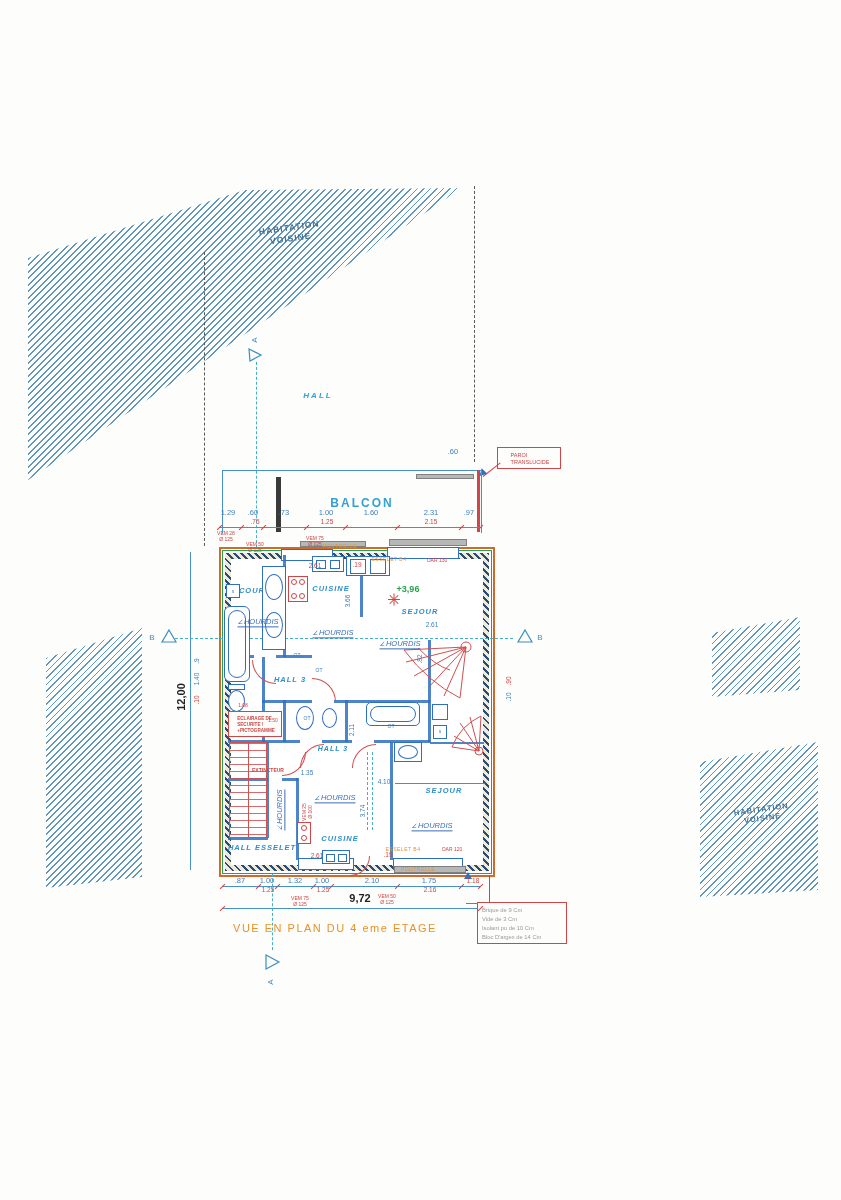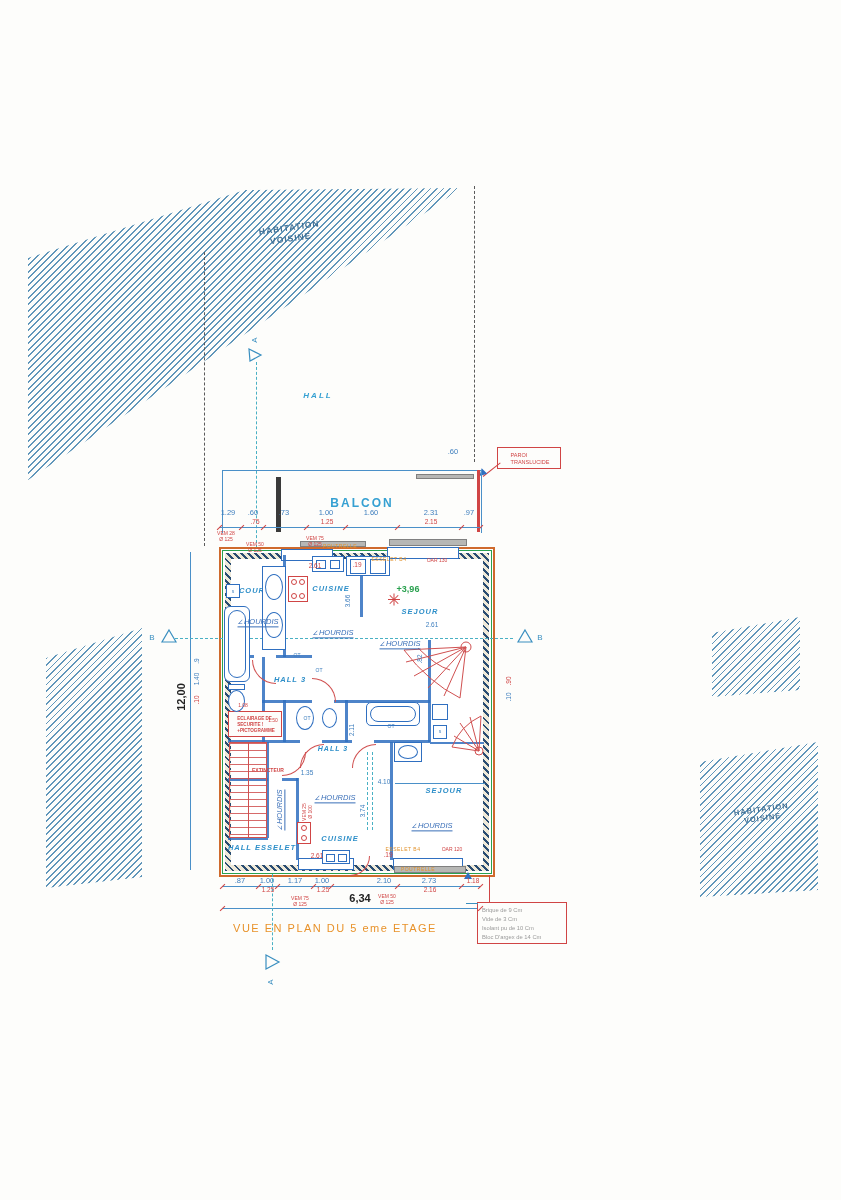--- a/index.html
+++ b/index.html
@@ -94,21 +94,21 @@
   <div class="abs" style="left:276px;top:477px;width:5px;height:55px;background:#3a3a3a;"></div>
   <div class="t cy" style="left:362px;top:503px;font-size:12px;">BALCON</div>
 
   <div class="dimln" style="left:219px;top:527px;width:263px;"></div>
 
   <div class="dimln" style="left:222px;top:886px;width:258px;"></div>
   <div class="dimln" style="left:222px;top:908px;width:258px;"></div>
 
   <div class="dimlnv" style="left:190px;top:552px;height:318px;"></div>
 
-  <div class="t k" style="left:360px;top:898px;">6,34</div>
+  <div class="t k" style="left:360px;top:898px;">9,72</div>
   <div class="t k" style="left:181px;top:697px;transform:translate(-50%,-50%) rotate(-90deg);">12,00</div>
 
   <div class="wallA" style="left:219px;top:547px;width:272px;height:326px;">
     <div class="wallB">
       <div class="wallC"></div>
     </div>
   </div>
 
   <div class="gray" style="left:300px;top:541px;width:66px;height:6px;"></div>
   <div class="gray" style="left:389px;top:539px;width:78px;height:7px;"></div>
@@ -248,21 +248,21 @@
 
   <div class="arc" style="left:252px;top:660px;"></div>
   <div class="arc" style="left:300px;top:744px;transform:rotate(90deg);"></div>
   <div class="arc" style="left:352px;top:744px;transform:rotate(90deg);"></div>
   <div class="arc" style="left:312px;top:678px;transform:rotate(180deg);"></div>
   <div class="arc" style="left:282px;top:752px;transform:rotate(-90deg);"></div>
   <div class="arc" style="left:350px;top:856px;transform:rotate(-90deg);width:20px;height:20px;"></div>
 
   <div class="arrow-blue" style="left:464px;top:872px;"></div>
 
-  <div class="t" style="left:335px;top:928px;color:#e8922a;font-size:11px;letter-spacing:1.5px;white-space:nowrap;">VUE EN PLAN DU 5 eme ETAGE</div>
+  <div class="t" style="left:335px;top:928px;color:#e8922a;font-size:11px;letter-spacing:1.5px;white-space:nowrap;">VUE EN PLAN DU 4 eme ETAGE</div>
 
   <div class="boxr" style="left:477px;top:902px;width:90px;height:42px;padding:3px 4px;">
     <div style="color:#9a9a9a;font-size:5.8px;line-height:1.55;">Brique de 9 Cm</div>
     <div style="color:#9a9a9a;font-size:5.8px;line-height:1.55;">Vide de 3 Cm</div>
     <div style="color:#9a9a9a;font-size:5.8px;line-height:1.55;">Isolant pu de 10 Cm</div>
     <div style="color:#9a9a9a;font-size:5.8px;line-height:1.55;">Bloc D'argex de 14 Cm</div>
   </div>
   <div class="abs" style="left:489px;top:875px;width:0;height:27px;border-left:1px solid #d04545;"></div>
   <div class="abs" style="left:466px;top:903px;width:12px;height:0;border-top:1px solid #3a8fc0;"></div>
 
@@ -309,24 +309,24 @@
       <span class="ov r5" style="left: 307px; top: 812px; transform: translate(-50%, -50%) rotate(-90deg);">VEM 25
 Ø 100</span>
       <span class="ov b6" style="left: 363px; top: 811px; transform: translate(-50%, -50%) rotate(-90deg);">3.74</span>
       <span class="ov r6" style="left: 317px; top: 856px;">2.61</span>
       <span class="ov r6" style="left: 388px; top: 855px;">.19</span>
       <span class="ov o5" style="left: 403px; top: 850px;">ESSELET B4</span>
       <span class="ov r5" style="left: 452px; top: 850px;">OAR 120</span>
       <span class="ov o5" style="left: 418px; top: 870px;">POUTRELLE</span>
       <span class="ov b7" style="left: 240px; top: 881px;">.87</span>
       <span class="ov b7" style="left: 267px; top: 881px;">1.00</span>
-      <span class="ov b7" style="left: 295px; top: 881px;">1.17</span>
+      <span class="ov b7" style="left: 295px; top: 881px;">1.32</span>
       <span class="ov b7" style="left: 322px; top: 881px;">1.00</span>
-      <span class="ov b7" style="left: 384px; top: 881px;">2.10</span>
-      <span class="ov b7" style="left: 429px; top: 881px;">2.73</span>
+      <span class="ov b7" style="left: 372px; top: 881px;">2.10</span>
+      <span class="ov b7" style="left: 429px; top: 881px;">1.75</span>
       <span class="ov r6" style="left: 473px; top: 881px;">1.18</span>
       <span class="ov r6" style="left: 268px; top: 890px;">1.25</span>
       <span class="ov r6" style="left: 323px; top: 890px;">1.25</span>
       <span class="ov r6" style="left: 430px; top: 890px;">2.16</span>
       <span class="ov r5" style="left: 300px; top: 901px;">VEM 75
 Ø 125</span>
       <span class="ov r5" style="left: 387px; top: 899px;">VEM 50
 Ø 125</span>
       <span class="ov hrd" style="left: 258px; top: 623px;">HOURDIS</span>
       <span class="ov hrd" style="left: 333px; top: 634px;">HOURDIS</span>

